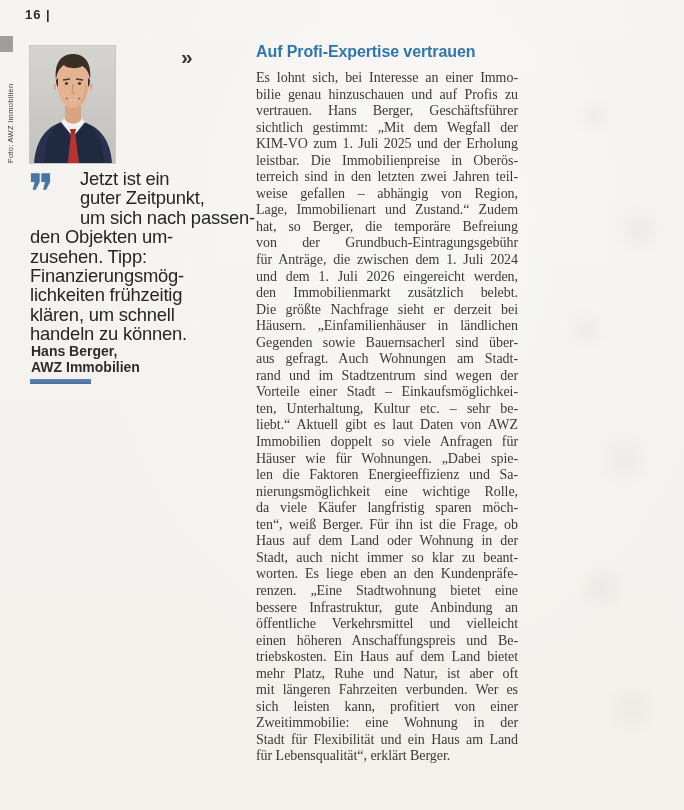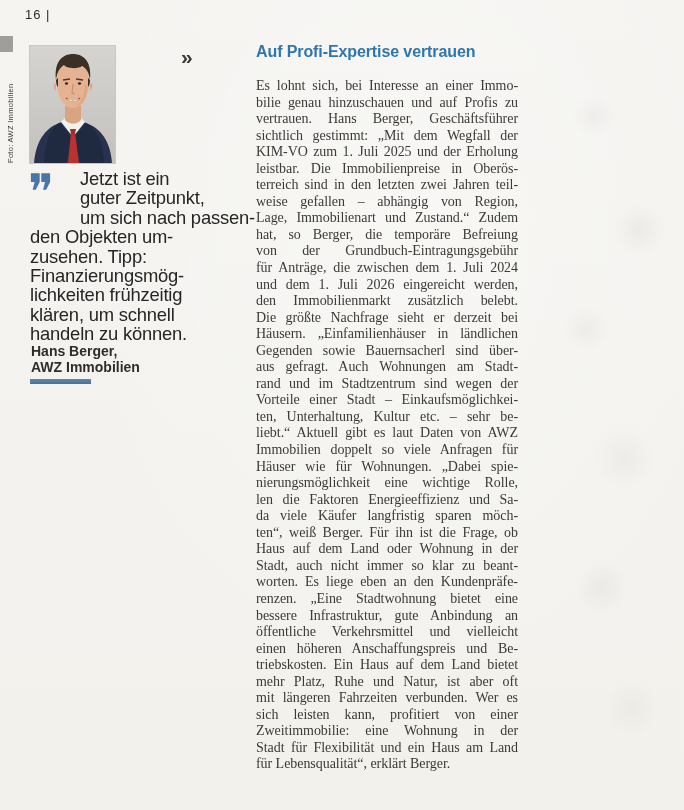--- a/index.html
+++ b/index.html
@@ -11,21 +11,21 @@
   }
   #page{
     position:relative;width:684px;height:810px;
     background:
       radial-gradient(ellipse at 60% 30%, rgba(255,255,255,0.35), rgba(0,0,0,0) 60%),
       linear-gradient(180deg,#f5f4f1 0%,#f3f2ee 55%,#f2f1ec 100%);
   }
   
   .pageno{
     position:absolute;left:25px;top:7px;
-    font-size:13px;font-weight:normal;color:#2c2c2c;letter-spacing:1px;
+    font-size:13px;font-weight:bold;color:#2c2c2c;letter-spacing:1px;
   }
   
   .corner-mark{
     position:absolute;left:0;top:36px;width:13px;height:16px;
     background:#8f8e8c;opacity:.85;
   }
   
   .photo{
     position:absolute;left:30px;top:46px;width:85px;height:117px;
     box-shadow:0 0 0 1px rgba(120,118,112,.35);
@@ -63,21 +63,21 @@
   .attr-bar{
     position:absolute;left:30px;top:379px;width:61px;height:5px;
     background:linear-gradient(180deg,#6286ad,#49719c);
   }
   
   .article{
     position:absolute;left:256px;top:44px;width:262px;
   }
   .headline{
     font-size:16px;font-weight:bold;color:#3076ac;
-    letter-spacing:-0.1px;line-height:16px;margin-bottom:18px;
+    letter-spacing:-0.1px;line-height:16px;margin-bottom:10px;
   }
   .body-lines{margin-top:6px;}
   .body-line{
     font-family:"Liberation Serif",serif;
     font-size:14px;line-height:16.55px;height:16.55px;
     color:#3d3936;
     text-align:justify;text-align-last:justify;
     letter-spacing:-0.05px;
   }
   .body-line:last-child{text-align-last:left;}
@@ -190,22 +190,22 @@
         <div class="body-line">Die größte Nachfrage sieht er derzeit bei</div>
         <div class="body-line">Häusern. „Einfamilienhäuser in ländlichen</div>
         <div class="body-line">Gegenden sowie Bauernsacherl sind über-</div>
         <div class="body-line">aus gefragt. Auch Wohnungen am Stadt-</div>
         <div class="body-line">rand und im Stadtzentrum sind wegen der</div>
         <div class="body-line">Vorteile einer Stadt – Einkaufsmöglichkei-</div>
         <div class="body-line">ten, Unterhaltung, Kultur etc. – sehr be-</div>
         <div class="body-line">liebt.“ Aktuell gibt es laut Daten von AWZ</div>
         <div class="body-line">Immobilien doppelt so viele Anfragen für</div>
         <div class="body-line">Häuser wie für Wohnungen. „Dabei spie-</div>
+        <div class="body-line">len die Faktoren Energieeffizienz und Sa-</div>
         <div class="body-line">nierungsmöglichkeit eine wichtige Rolle,</div>
-        <div class="body-line">len die Faktoren Energieeffizienz und Sa-</div>
         <div class="body-line">da viele Käufer langfristig sparen möch-</div>
         <div class="body-line">ten“, weiß Berger. Für ihn ist die Frage, ob</div>
         <div class="body-line">Haus auf dem Land oder Wohnung in der</div>
         <div class="body-line">Stadt, auch nicht immer so klar zu beant-</div>
         <div class="body-line">worten. Es liege eben an den Kundenpräfe-</div>
         <div class="body-line">renzen. „Eine Stadtwohnung bietet eine</div>
         <div class="body-line">bessere Infrastruktur, gute Anbindung an</div>
         <div class="body-line">öffentliche Verkehrsmittel und vielleicht</div>
         <div class="body-line">einen höheren Anschaffungspreis und Be-</div>
         <div class="body-line">triebskosten. Ein Haus auf dem Land bietet</div>

